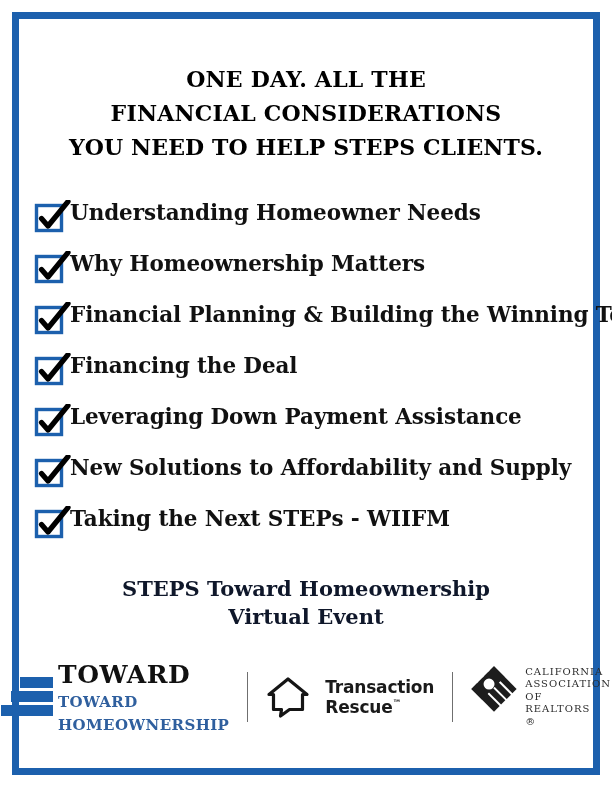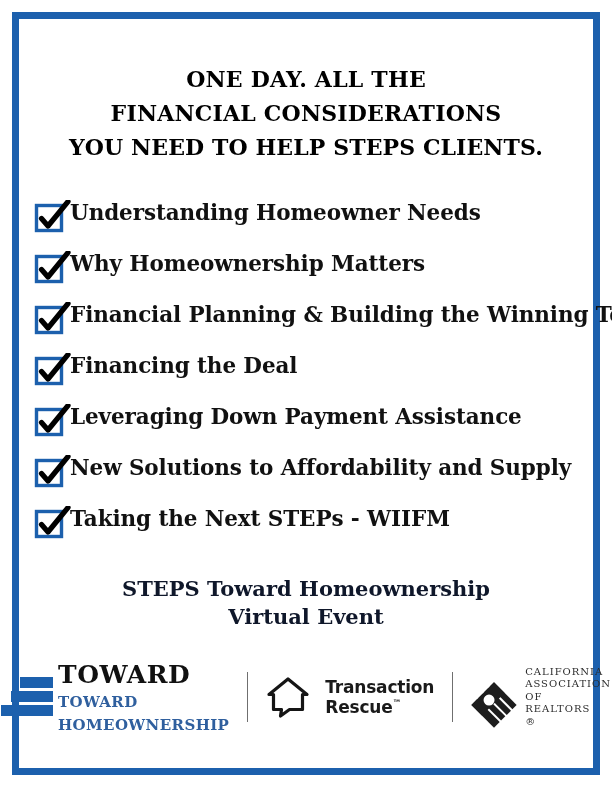--- a/index.html
+++ b/index.html
@@ -170,21 +170,21 @@
     letter-spacing: -0.2px;
     position: relative;
   }
   .tr-tm {
     font-size: 9px;
     vertical-align: super;
     font-weight: bold;
   }
 
   
-  .car-logo { display: flex; align-items: flex-end; }
+  .car-logo { display: flex; align-items: flex-start; }
   .car-mark { width: 46px; height: 46px; margin-right: 8px; }
   .car-words { line-height: 12.5px; }
   .car-words span {
     display: block;
     font-family: "DejaVu Serif", "Liberation Serif", serif;
     font-size: 10px;
     letter-spacing: 1px;
     color: #2b2b2b;
     font-weight: normal;
   }

